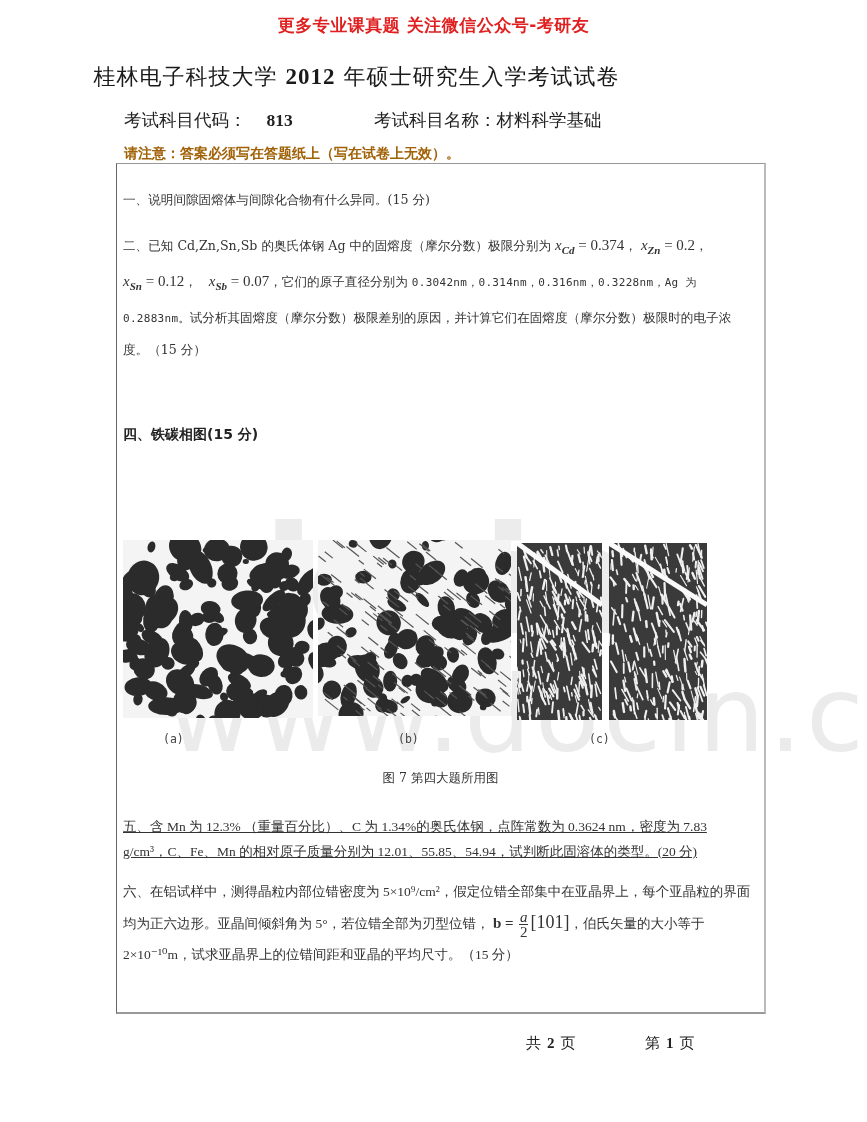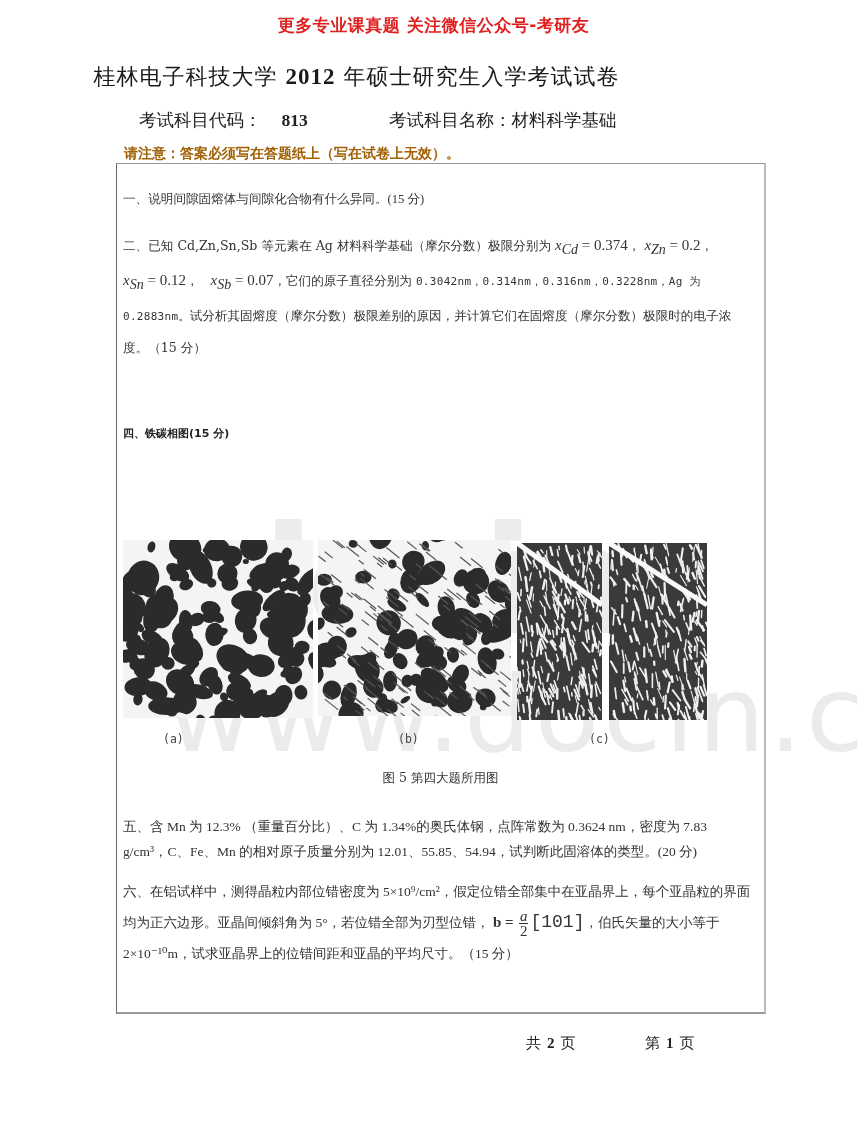--- a/index.html
+++ b/index.html
@@ -7,68 +7,68 @@
          font-family: "DejaVu Serif", "Liberation Serif", serif; color: #222; }
 
   .banner { position: absolute; top: 14px; left: 0; width: 867px; text-align: center;
             font-family: "DejaVu Sans", "Liberation Sans", sans-serif; font-weight: bold;
             font-size: 17px; color: #e02020; letter-spacing: 0.5px; }
 
   .title { position: absolute; top: 62px; left: 0; width: 713px; text-align: center;
            font-size: 22px; color: #1a1a1a; letter-spacing: 1px; }
   .title b { font-family: "Liberation Serif", serif; font-size: 23px; }
 
-  .subject-line { position: absolute; top: 108px; left: 124px; font-size: 17.5px; color:#222;margin-left:15px; }
+  .subject-line { position: absolute; top: 108px; left: 124px; font-size: 17.5px; color:#222; }
   .subject-line .code { font-family: "Liberation Serif", serif; font-weight: bold; margin-left: 20px; }
   .subject-line .name { position: absolute; left: 250px; top: 0; white-space: nowrap; }
 
   .notice { position: absolute; top: 145px; left: 124px; font-size: 14px; font-weight: bold;
             font-family: "DejaVu Sans", "Liberation Sans", sans-serif; color:#a16207; }
 
   .frame { position: absolute; left: 116px; top: 163px; width: 647px; height: 848px;
            border-left: 1px solid #666; border-top: 1px solid #999;
            border-right: 2px solid #bbb; border-bottom: 2px solid #999; }
 
   .watermark { position: absolute; pointer-events: none; color: #e6e6e6; }
   .wm-logo { left: 90px; top: 330px; font-family: "DejaVu Sans", sans-serif;
              font-size: 150px; font-weight: bold; letter-spacing: -8px; color: #ececec; }
   .wm-url { left: 50px; top: 490px; font-family: "DejaVu Sans", sans-serif;
             font-size: 105px; letter-spacing: 4px; color: #ebebeb; }
 
   .q { position: absolute; left: 6px; width: 630px; font-size: 12.6px; line-height: 31px; color:#333; }
   .q .mono { font-family: "DejaVu Sans Mono", "Liberation Mono", monospace; font-size: 11px; letter-spacing: 0.3px; }
   .math { font-family: "Liberation Serif", serif; font-size: 15px; font-style: normal; }
   .math i { font-style: italic; }
-  .math sub { font-size: 14px; font-style: italic; }
-
-  #q1 { top: 20px; font-family: Liberation Serif, serif; }
+  .math sub { font-size: 11px; font-style: italic; font-weight: bold; }
+
+  #q1 { top: 20px; }
   #q2 { top: 66px; }
   #q3 { top: 203px; }
   #q4 { top: 259px; line-height: 22px; }
-  #q4 .head { font-weight: bold; font-family: "DejaVu Sans", sans-serif; font-size: 11px; color:#222; }
+  #q4 .head { font-weight: bold; font-family: "DejaVu Sans", sans-serif; font-size: 14px; color:#222; }
   #q4 .para { padding-left: 8px; text-indent: 0; }
 
   .fig { position: absolute; top: 376px; left: 5px; width: 590px; height: 182px; }
   .micro { position: absolute; background: #fff; overflow: hidden; }
   .fig-a { left: 1px; top: 0; width: 190px; height: 178px; }
   .fig-b { left: 196px; top: 0; width: 193px; height: 176px; }
   .fig-c1 { left: 395px; top: 3px; width: 85px; height: 177px; }
   .fig-c2 { left: 487px; top: 3px; width: 98px; height: 177px; }
   .micro svg { width: 100%; height: 100%; display: block; }
 
   .sub-label { position: absolute; top: 568px; font-family: "DejaVu Sans Mono", monospace; font-size: 11.5px; color:#444; }
   .fig-caption { position: absolute; top: 606px; left: 0; width: 647px; text-align: center;
                  font-size: 12.5px; color:#333; }
 
-  #q5 { top: 650px; line-height: 25px; font-family: "Liberation Serif", "DejaVu Serif", serif; font-size: 13.5px; }
+  #q5 { top: 650px; line-height: 25px; font-family: "Liberation Serif", "DejaVu Serif", serif; font-size: 13.5px; text-decoration: underline; }
   #q6 { top: 712px; line-height: 31px; font-family: "Liberation Serif", "DejaVu Serif", serif; font-size: 13.5px; }
   .frac { display: inline-block; vertical-align: middle; text-align: center; font-family: "Liberation Serif", serif; line-height: 14px; margin: 0 2px; }
   .frac .n { display: block; font-style: italic; font-size: 15px; border-bottom: 1px solid #333; padding: 0 1px; }
   .frac .d { display: block; font-size: 15px; }
-  .bracket { font-family: Liberation Mono, monospace; font-size: 18px; }
+  .bracket { font-family: Liberation Serif, serif; font-size: 18px; }
 
   .footer { position: absolute; top: 1034px; left: 478px; font-size: 15px; color:#222; white-space: nowrap; margin-left: 48px; }
   .footer b { font-family: "Liberation Serif", serif; margin: 0 6px; }
   .footer .gap { display: inline-block; width: 60px; }
 </style>
 </head>
 <body>
 
 <div class="banner">更多专业课真题 关注微信公众号-考研友</div>
 
@@ -88,21 +88,21 @@
 <div class="notice">请注意：答案必须写在答题纸上（写在试卷上无效）。</div>
 
 <div class="frame">
 
   <div class="watermark wm-logo">docin</div>
   <div class="watermark wm-url">www.docin.com</div>
 
   <div class="q" id="q1">一、说明间隙固熔体与间隙化合物有什么异同。(15 分)</div>
 
   <div class="q" id="q2">
-    <span>二、已知 Cd,Zn,Sn,Sb 等元素在 Ag 材料科学基础（摩尔分数）极限分别为</span>
+    <span>二、已知 Cd,Zn,Sn,Sb 的奥氏体钢 Ag 中的固熔度（摩尔分数）极限分别为</span>
     <span class="math"><i>x</i><sub>Cd</sub> <span>= 0.374</span></span>，
     <span class="math"><i>x</i><sub>Zn</sub> <span>= 0.2</span></span>，<br>
     <span class="math"><i>x</i><sub>Sn</sub> <span>= 0.12</span></span>，&nbsp;&nbsp;
     <span class="math"><i>x</i><sub>Sb</sub> <span>= 0.07</span></span><span>，它们的原子直径分别为</span>
     <span class="mono">0.3042nm，0.314nm，0.316nm，0.3228nm，Ag 为</span><br>
     <span class="mono">0.2883nm。</span><span>试分析其固熔度（摩尔分数）极限差别的原因，并计算它们在固熔度（摩尔分数）极限时的电子浓度。（15 分）</span>
   </div>
 
 
   <div class="q" id="q4">
@@ -1040,21 +1040,21 @@
           <line x1="50.05444101508916" y1="139.1894675925926" x2="50.7648905830609" y2="146.26520706429784" stroke="#f0f0f0" stroke-width="1.6072209362139918" stroke-linecap="round"></line>
           <line x1="37.822085048010976" y1="147.96207561728397" x2="38.89867681388127" y2="154.78746368224773" stroke="#f0f0f0" stroke-width="1.7834169238683129" stroke-linecap="round"></line>
           <line x1="0" y1="0" x2="98" y2="61.949999999999996" stroke="#fafafa" stroke-width="5"></line>
         </svg>
       </div>
   </div>
 
   <div class="sub-label" style="left:46px">(a)</div>
   <div class="sub-label" style="left:281px">(b)</div>
   <div class="sub-label" style="left:472px">(c)</div>
-  <div class="fig-caption">图 5  第四大题所用图</div>
+  <div class="fig-caption">图 7  第四大题所用图</div>
 
   <div class="q" id="q5">五、含 Mn 为 12.3% （重量百分比）、C 为 1.34%的奥氏体钢，点阵常数为 0.3624 nm，密度为 7.83 g/cm³，C、Fe、Mn 的相对原子质量分别为 12.01、55.85、54.94，试判断此固溶体的类型。(20 分)</div>
 
   <div class="q" id="q6">
     <span>六、在铝试样中，测得晶粒内部位错密度为 5×10⁹/cm²，假定位错全部集中在亚晶界上，每个亚晶粒的界面均为正六边形。亚晶间倾斜角为 5°，若位错全部为刃型位错，</span>
     <b class="math">b =</b>
     <span class="frac"><span class="n">a</span><span class="d">2</span></span><span class="bracket">[101]</span><span>，伯氏矢量的大小等于 2×10⁻¹⁰m，试求亚晶界上的位错间距和亚晶的平均尺寸。（15 分）</span>
   </div>
 </div>
 

